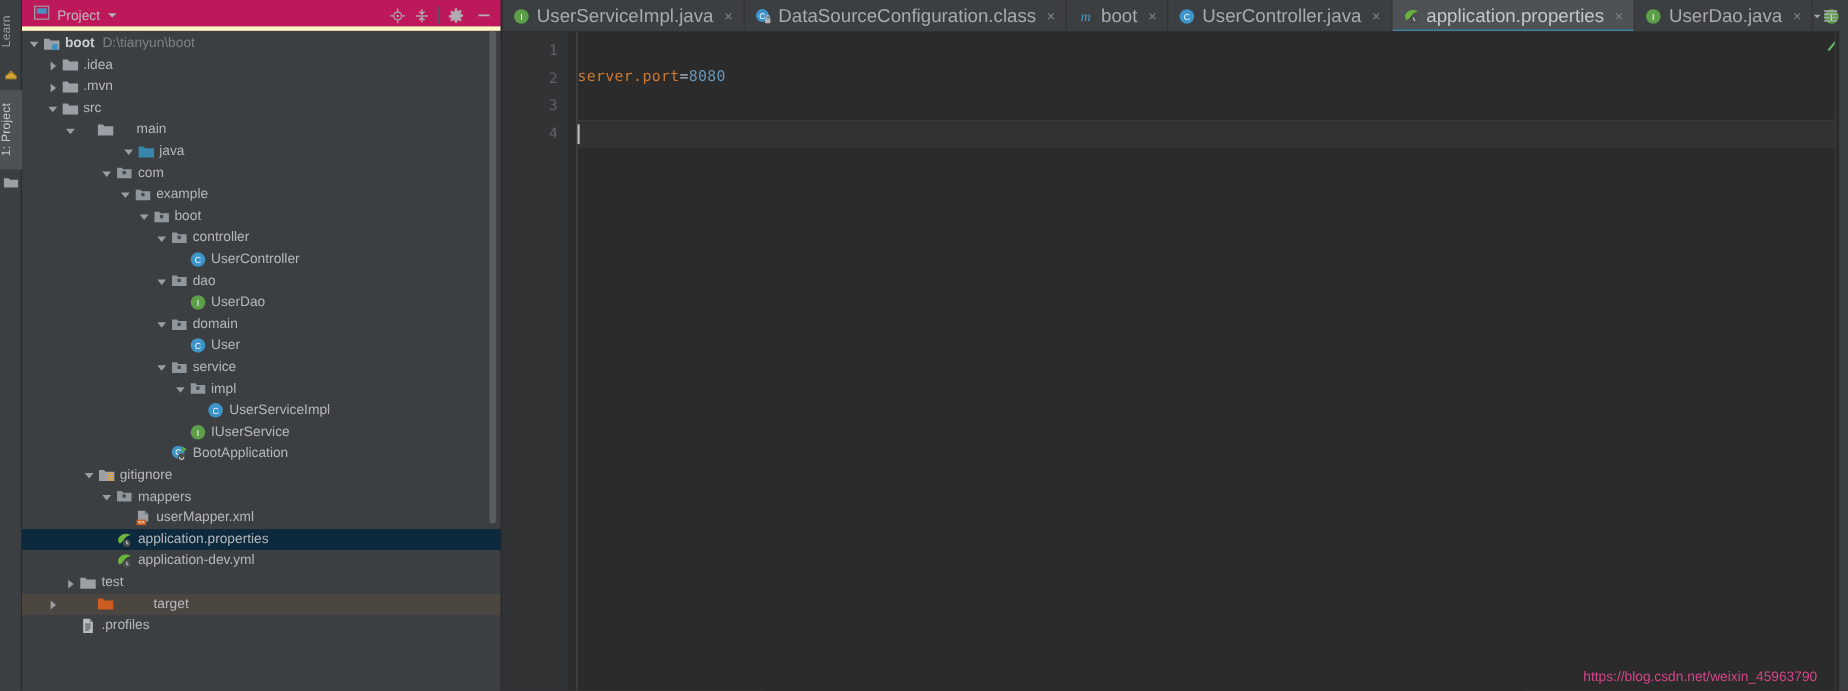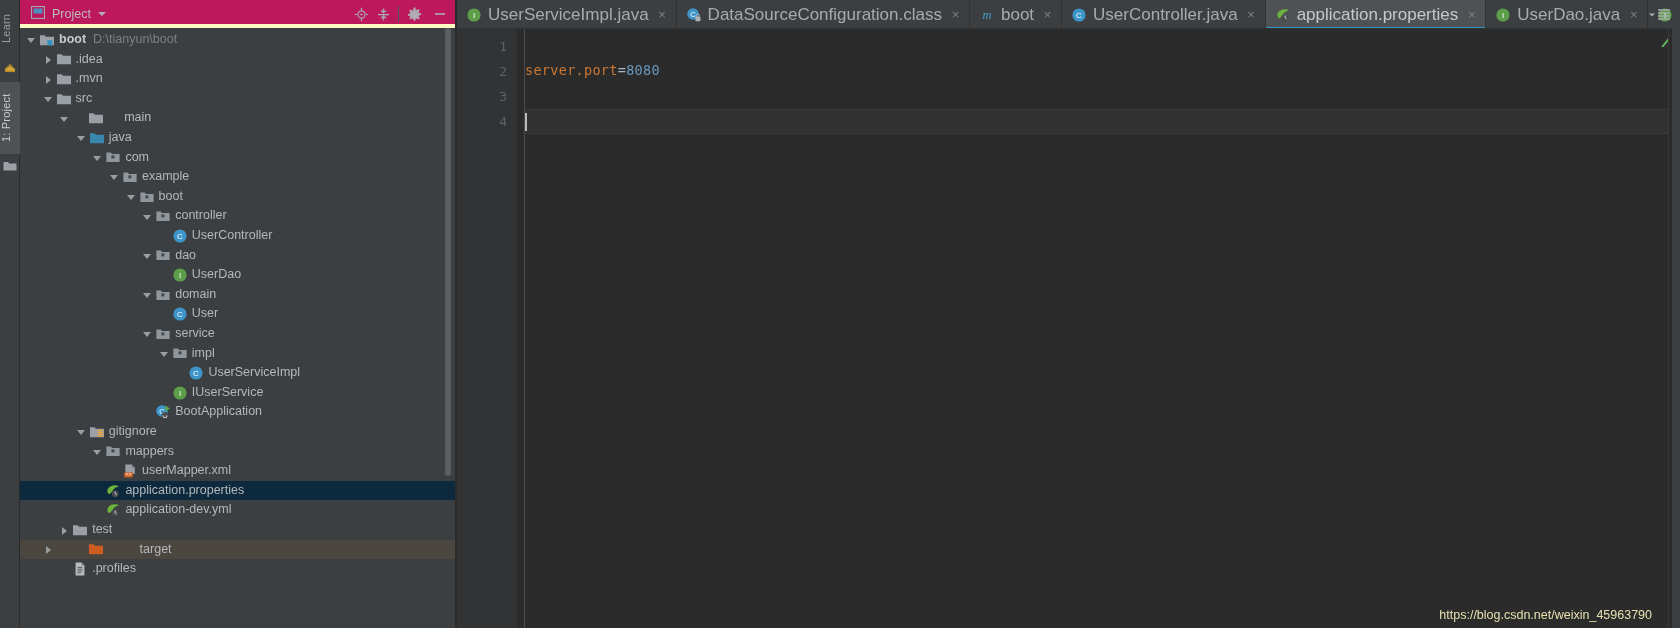--- a/index.html
+++ b/index.html
@@ -182,21 +182,21 @@
   }
   #green-mark {
     position: absolute; right: 10px; top: 5px; width: 10px; height: 12px;
   }
   #editor-right-rail {
     position: absolute; right: 0; top: 0; width: 12px; height: 599px;
     background: #2b2b2b; border-left: 1px solid #3a3a3a;
   }
   #watermark {
     position: absolute; right: 28px; bottom: 6px;
-    color: #fef9c3; font-size: 12.5px; opacity: .88;
+    color: #ec4899; font-size: 12.5px; opacity: .88;
     font-family: "Liberation Sans", sans-serif; white-space: nowrap;
   }
   #right-edge-rail {
     position: absolute; right: 0; top: 0; width: 8px; height: 628px;
     background: #3c3f41;
   }
 </style>
 </head>
 <body>
 
@@ -319,21 +319,21 @@
               <span class="arrow open"></span>
               <span class="ticon">
                 <svg width="16" height="16" viewBox="0 0 16 16">
                   <path d="M1 3.2h4.6l1.3 1.6H15v8.4H1Z" fill="#9aa0a6"></path>
                 </svg>
               </span>
               <span class="label">main</span>
             </div>
           </div>
           <div class="row" style="top: 100px; position: absolute; left: 0px; right: 0px;">
-            <div class="inner" style="padding-left: 55.8px;">
+            <div class="inner" style="padding-left: 55.8px; margin-left: 36px;">
               <span class="arrow open"></span>
               <span class="ticon">
                 <svg width="16" height="16" viewBox="0 0 16 16">
                   <path d="M1 3.2h4.6l1.3 1.6H15v8.4H1Z" fill="#3a87ad"></path>
                 </svg>
               </span>
               <span class="label">java</span>
             </div>
           </div>
           <div class="row" style="top: 119.6px; position: absolute; left: 0px; right: 0px;">

